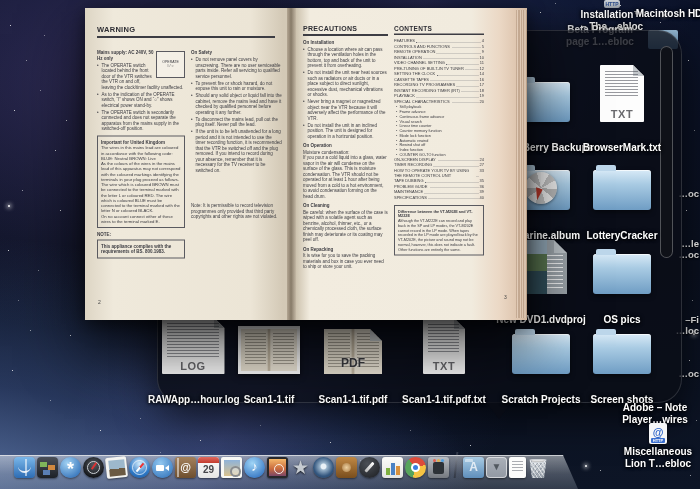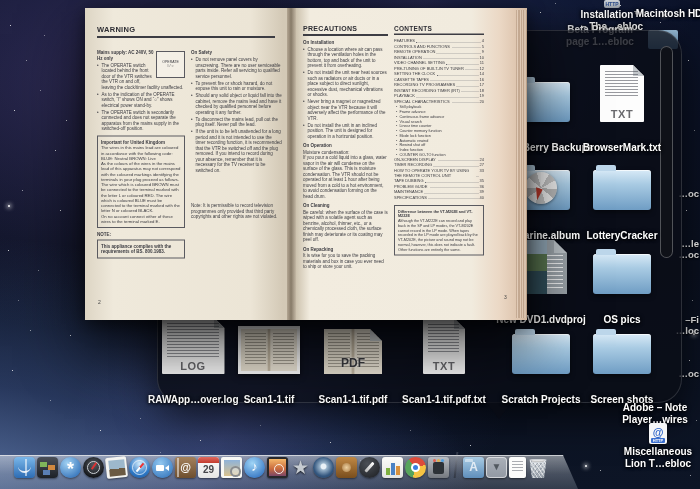--- a/index.html
+++ b/index.html
@@ -319,21 +319,21 @@
     </div>
 
     <div class="gitem" style="left:-9px;top:286px">
       <div class="gicon">
           <div class="doc" style="width:63px;height:57px">
         <span class="flap"></span>
             <span class="lines" style="height:36px"></span>
         <b class="badge">LOG</b>
           </div>
         </div>
-      <div class="glabel">RAWApp…over.log</div>
+      <div class="glabel">RAWApp…hour.log</div>
     </div>
     <div class="gitem" style="left:67px;top:286px">
       <div class="gicon">
           <div class="tifthumb">
         <div class="spread"></div>
           </div>
         </div>
       <div class="glabel">Scan1-1.tif</div>
     </div>
     <div class="gitem" style="left:151px;top:286px">

